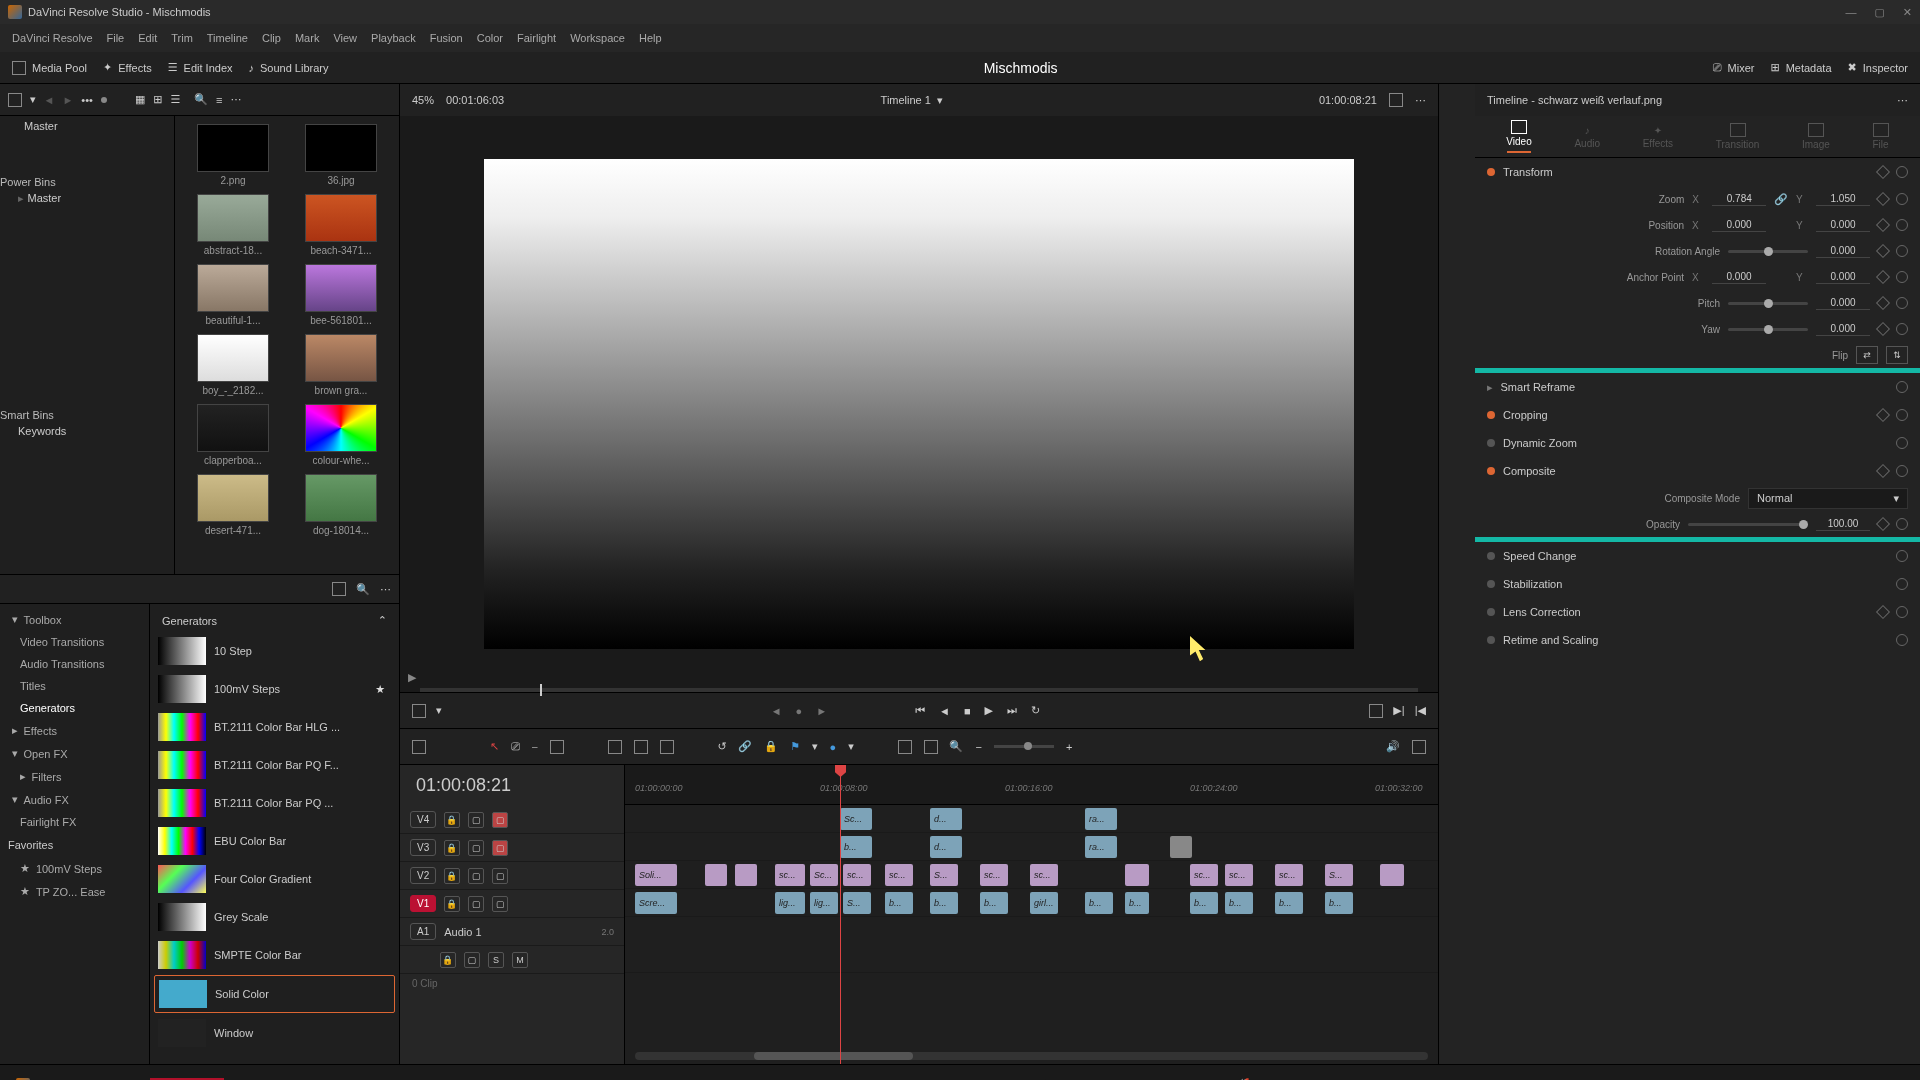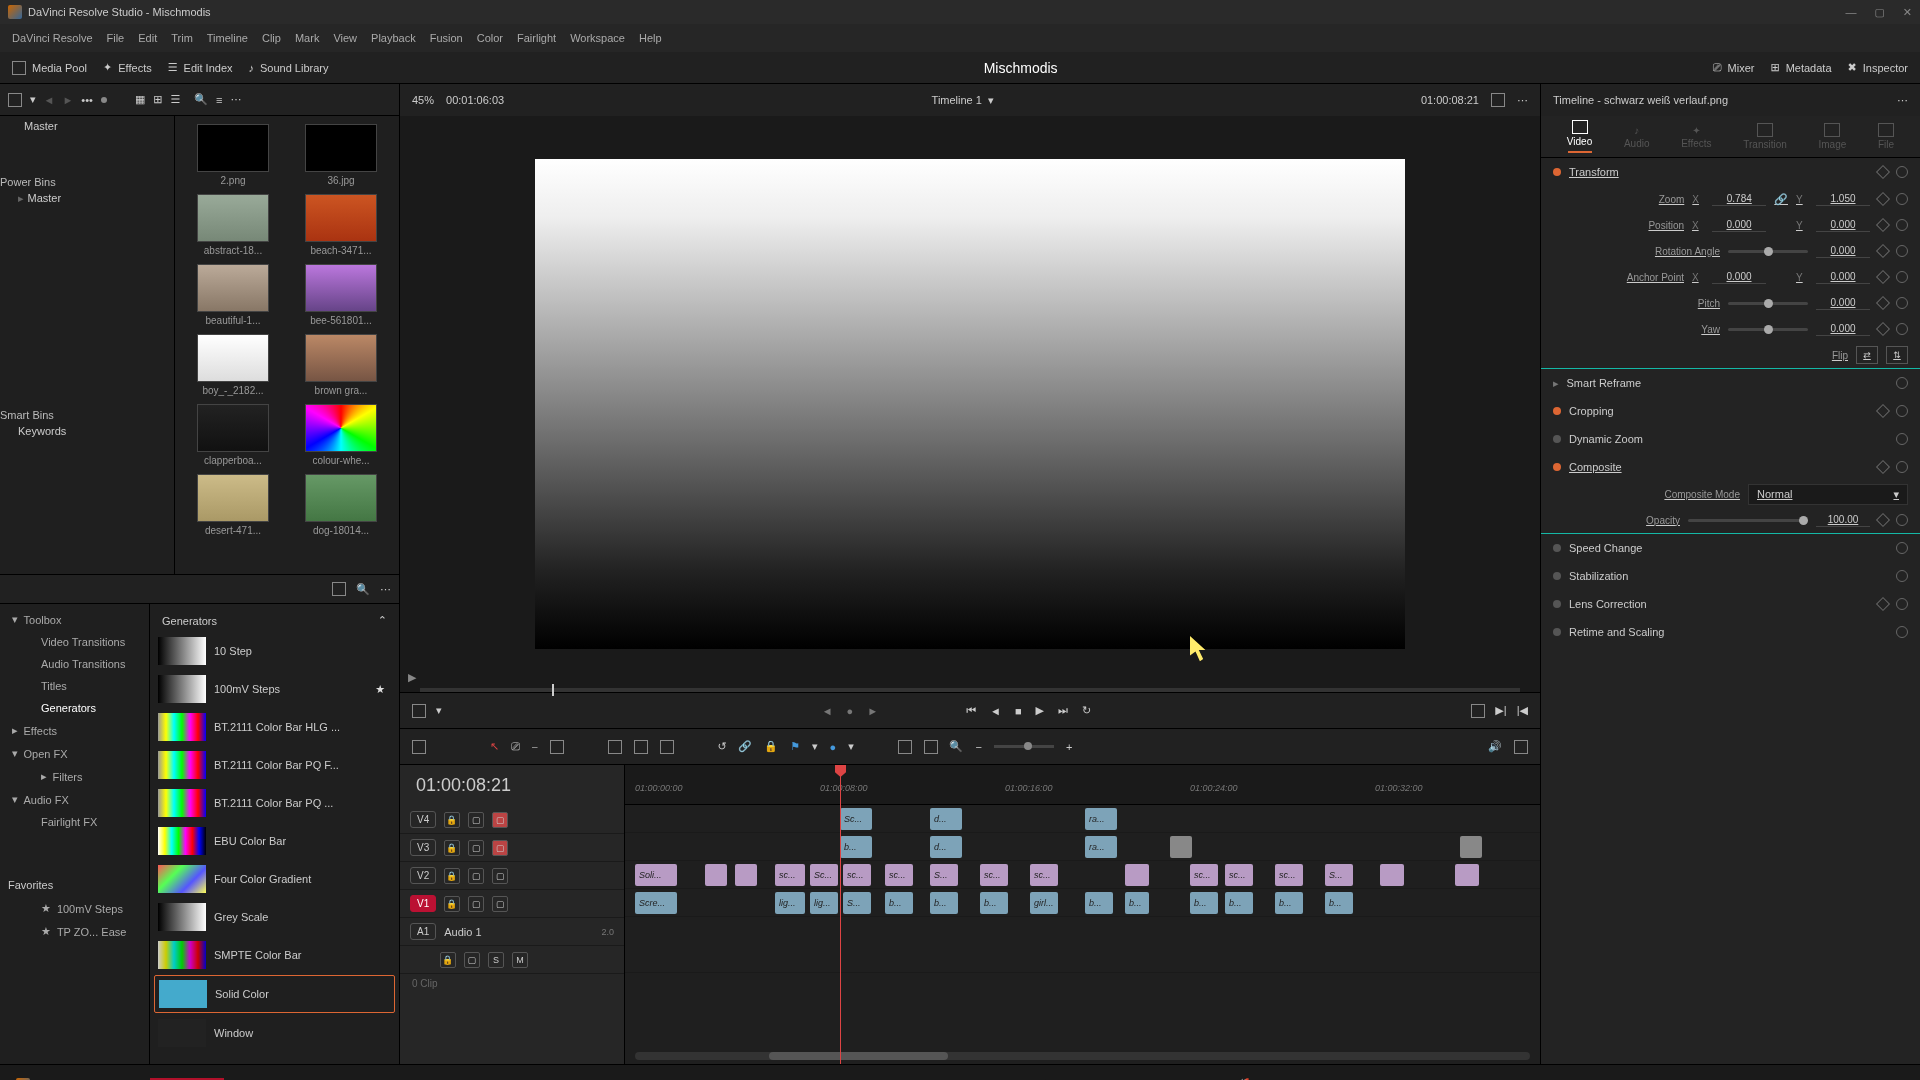--- a/index.html
+++ b/index.html
@@ -13,40 +13,40 @@
 .menubar { height: 28px; background: #262626; display: flex; align-items: center; padding: 0 12px; gap: 14px; color: #aaa; }
 .menubar span { cursor: default; }
 
 .toolbar-top { height: 32px; background: #212121; display: flex; align-items: center; padding: 0 12px; justify-content: space-between; border-bottom: 1px solid #000; }
 .toolbar-group { display: flex; align-items: center; gap: 16px; }
 .tool-btn { display: flex; align-items: center; gap: 6px; color: #ccc; }
 
 .main-layout { display: flex; height: 980px; }
 .left-panel { width: 400px; display: flex; flex-direction: column; background: #1f1f1f; border-right: 1px solid #000; }
 .center-panel { flex: 1; display: flex; flex-direction: column; background: #1a1a1a; }
-.right-panel { width: 380px; background: #232323; border-left: 1px solid #000; display: flex; flex-direction: column; }
+.right-panel { width: 482px; background: #232323; border-left: 1px solid #000; display: flex; flex-direction: column; padding-left: 36px; }
 
 .sub-toolbar { height: 32px; display: flex; align-items: center; padding: 0 8px; gap: 8px; border-bottom: 1px solid #000; }
 .left-sub { background: #212121; }
 .tree-item { padding: 4px 24px; color: #ccc; }
 .tree-header { color: #bbb; font-weight: normal; margin-top: 6px; }
 
 .media-grid-wrap { flex: 1; display: flex; }
 .media-tree-col { width: 175px; border-right: 1px solid #000; overflow-y: auto; }
 .media-thumbs { flex: 1; padding: 8px; display: grid; grid-template-columns: 1fr 1fr; gap: 8px; align-content: start; overflow-y: auto; }
 .thumb-item { display: flex; flex-direction: column; align-items: center; gap: 3px; }
 .thumb { width: 72px; height: 48px; background: #333; border: 1px solid #444; }
 .thumb-label { font-size: 10px; color: #999; max-width: 82px; overflow: hidden; text-overflow: ellipsis; white-space: nowrap; text-align: center; }
 
 .effects-toolbar { height: 30px; background: #212121; display: flex; align-items: center; justify-content: flex-end; padding: 0 8px; gap: 10px; border-top: 1px solid #000; border-bottom: 1px solid #000; }
 
 .effects-panel { display: flex; height: 460px; background: #1f1f1f; }
 .effects-tree { width: 150px; border-right: 1px solid #000; padding: 4px 0; }
 .fx-tree-item { padding: 5px 12px; color: #aaa; display: flex; align-items: center; gap: 6px; }
-.fx-tree-item.indent { padding-left: 41px; }
+.fx-tree-item.indent { padding-left: 20px; }
 .fx-tree-item.active { color: #fff; }
 .fx-tree-section { padding: 6px 8px; color: #ccc; }
 
 .generators-list { flex: 1; overflow-y: auto; padding: 4px; }
 .gen-header { padding: 6px 8px; color: #ccc; display: flex; justify-content: space-between; align-items: center; }
 .gen-item { display: flex; align-items: center; gap: 8px; padding: 4px; margin-bottom: 2px; border-radius: 2px; }
 .gen-item.selected { border: 1px solid #d63; }
 .gen-thumb { width: 48px; height: 28px; background: #444; }
 .gen-label { color: #ccc; }
 .star { color: #ddd; margin-left: auto; margin-right: 6px; }
@@ -82,21 +82,21 @@
 .clip.gray { background: #888; }
 
 .inspector-bar { height: 32px; background: #212121; display: flex; align-items: center; padding: 0 12px; justify-content: space-between; }
 .inspector-tabs { height: 42px; display: flex; justify-content: space-around; align-items: center; border-bottom: 1px solid #000; padding: 0 10px; }
 .insp-tab { display: flex; flex-direction: column; align-items: center; gap: 2px; color: #555; font-size: 10px; }
 .insp-tab.active { color: #fff; }
 .insp-tab.active .tab-line { background: #d63; }
 .tab-line { width: 24px; height: 2px; background: transparent; margin-top: 2px; }
 .insp-tab-icon { width: 16px; height: 14px; border: 1px solid currentColor; }
 
-.insp-section { border-bottom: 1px solid #14b8a6; text-decoration: underline; }
+.insp-section { border-bottom: 5px solid #14b8a6; }
 .insp-section-header { height: 28px; display: flex; align-items: center; padding: 0 12px; gap: 8px; }
 .insp-dot { width: 8px; height: 8px; border-radius: 50%; background: #d63; }
 .insp-dot.off { background: #555; }
 .insp-row { display: flex; align-items: center; padding: 4px 12px; gap: 8px; height: 26px; }
 .insp-label { flex: 1; text-align: right; color: #999; font-size: 10px; }
 .insp-axis { width: 12px; color: #777; font-size: 10px; }
 .insp-val { width: 54px; text-align: center; color: #ccc; font-size: 10px; border-bottom: 1px solid #444; padding: 1px 0; }
 .insp-slider { width: 80px; height: 3px; background: #444; position: relative; border-radius: 2px; }
 .insp-slider-dot { position: absolute; top: -3px; width: 9px; height: 9px; background: #aaa; border-radius: 50%; }
 .insp-key { width: 10px; height: 10px; transform: rotate(45deg); border: 1px solid #666; }
@@ -285,21 +285,21 @@
           </div>
         <div class="fx-tree-item indent">
             <span>▸</span>
             <span>Filters</span>
           </div>
         <div class="fx-tree-item">
             <span>▾</span>
             <span>Audio FX</span>
           </div>
         <div class="fx-tree-item indent">Fairlight FX</div>
-        <div class="fx-tree-section" style="margin-top:40px">Favorites</div>
+        <div class="fx-tree-section" style="">Favorites</div>
         <div class="fx-tree-item indent">
             <span>★</span>
             <span>100mV Steps</span>
           </div>
         <div class="fx-tree-item indent">
             <span>★</span>
             <span>TP ZO... Ease</span>
           </div>
       </div>
       <div class="generators-list">

